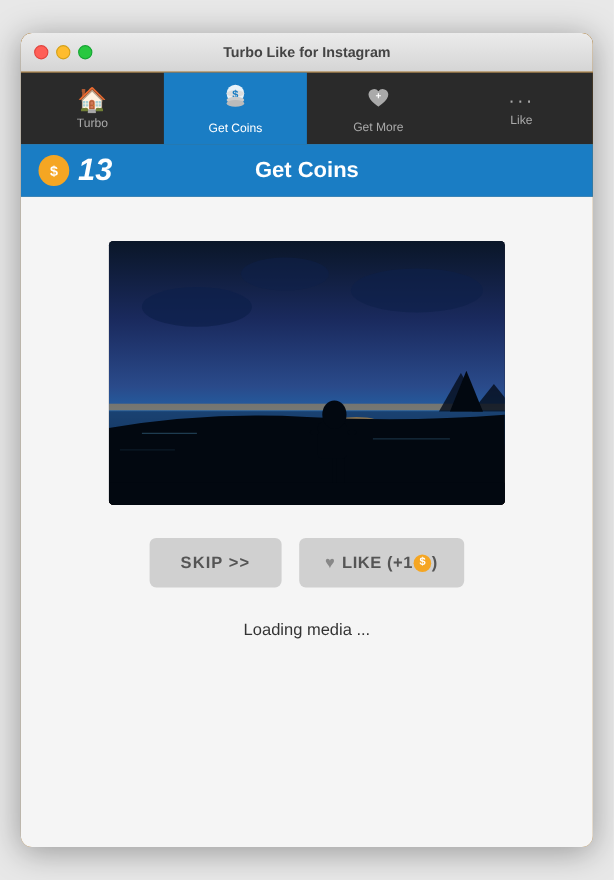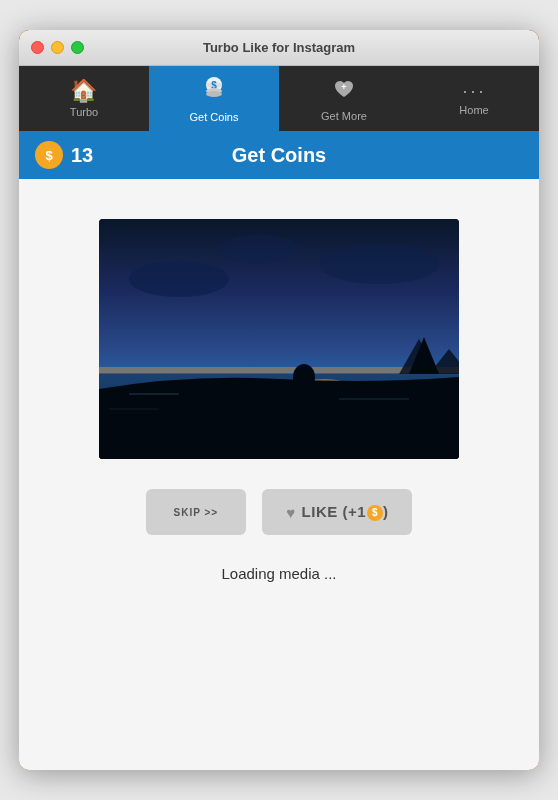--- a/index.html
+++ b/index.html
@@ -117,23 +117,24 @@
       justify-content: center;
       font-size: 14px;
       color: white;
       font-weight: bold;
       margin-right: 8px;
       flex-shrink: 0;
     }
 
     .coin-count {
       color: white;
-      font-size: 20px;
+      font-size: 28px;
       font-weight: bold;
       margin-right: auto;
+      font-style: italic;
     }
 
     .header-title {
       color: white;
       font-size: 20px;
       font-weight: 600;
       position: absolute;
       left: 50%;
       transform: translateX(-50%);
     }
@@ -178,21 +179,21 @@
       display: flex;
       gap: 16px;
       justify-content: center;
     }
 
     .btn-skip {
       background: #d0d0d0;
       border: none;
       border-radius: 6px;
       padding: 14px 28px;
-      font-size: 10px;
+      font-size: 15px;
       font-weight: 600;
       color: #555;
       cursor: pointer;
       letter-spacing: 1px;
     }
 
     .btn-like {
       background: #d0d0d0;
       border: none;
       border-radius: 6px;
@@ -269,21 +270,21 @@
       <span class="nav-icon">
         <svg width="26" height="26" viewBox="0 0 26 26" fill="none" xmlns="http://www.w3.org/2000/svg">
           <path d="M13 21s-9-5.5-9-11a5 5 0 0 1 9-3 5 5 0 0 1 9 3c0 5.5-9 11-9 11z" fill="#aaa"></path>
           <text x="13" y="14" text-anchor="middle" font-size="9" fill="white" font-weight="bold">+</text>
         </svg>
       </span>
       <span class="nav-label">Get More</span>
     </div>
     <div class="nav-item">
       <span class="nav-icon" style="font-size:18px; letter-spacing:2px; color:#aaa;">···</span>
-      <span class="nav-label">Home</span>
+      <span class="nav-label">Like</span>
     </div>
   </div>
 
   <div class="header-bar">
     <div class="header-bar-inner">
       <div class="coin-badge">
         <span style="font-size:13px;">$</span>
       </div>
       <span class="coin-count">13</span>
       <span class="header-title">Get Coins</span>

